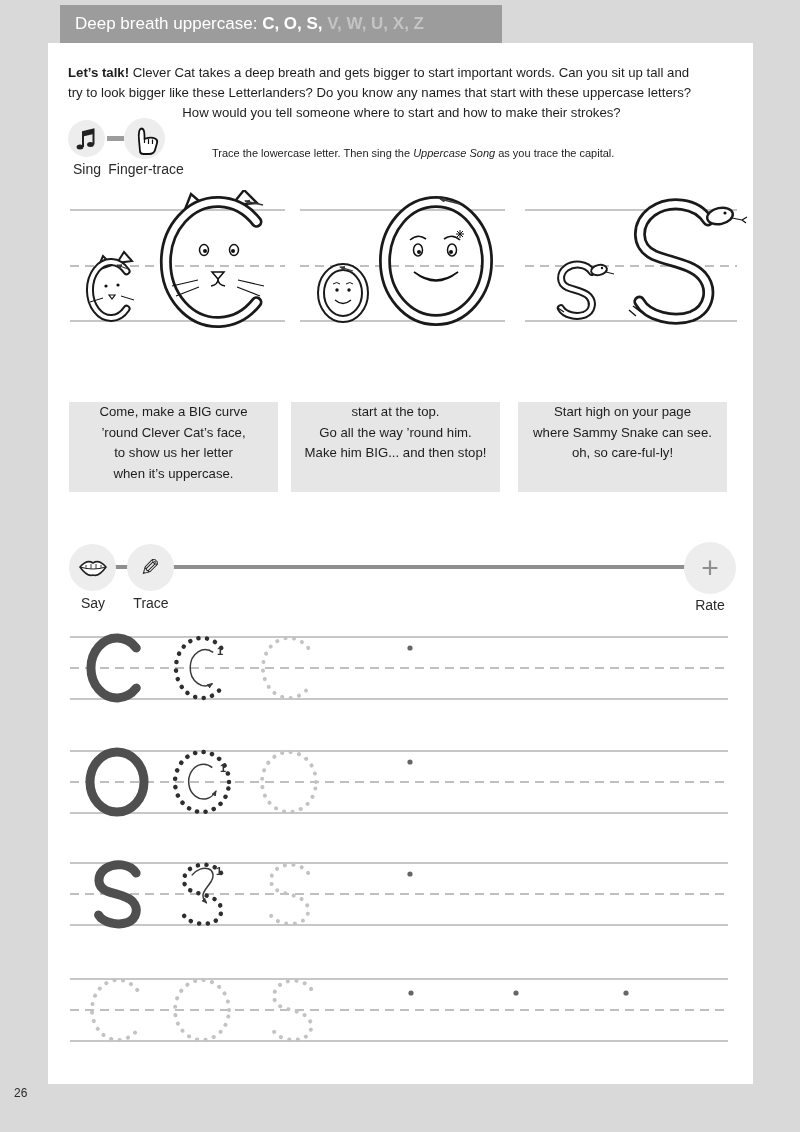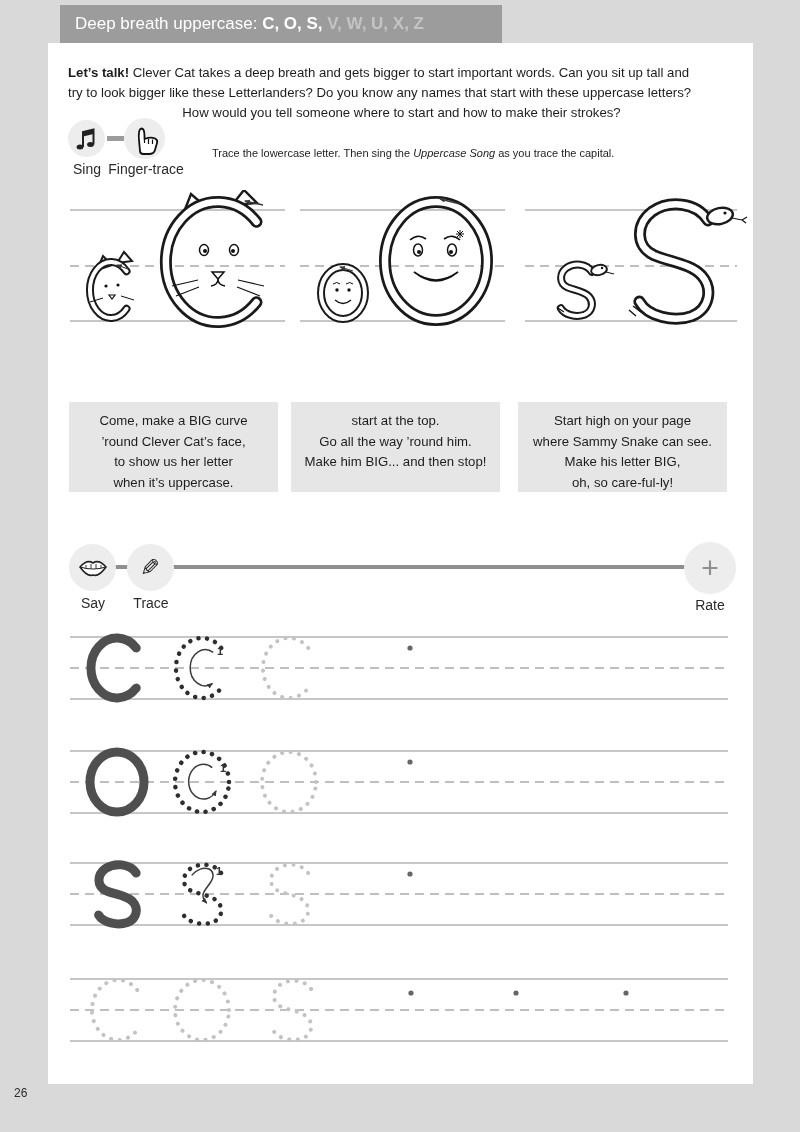--- a/index.html
+++ b/index.html
@@ -18,21 +18,21 @@
   .intro-line3{text-align:center;}
   .trace-line{position:absolute;left:164px;top:104px;font-size:11px;white-space:nowrap;}
   .circ{position:absolute;border-radius:50%;background:var(--icon-circle,#ededed);
         display:flex;align-items:center;justify-content:center;}
   .icon-label{position:absolute;font-size:14px;text-align:center;color:#2a2a2a;}
   .dash-conn{position:absolute;background:var(--header-bar,#9c9c9c);}
   .line-conn{position:absolute;height:4px;background:var(--conn,#8f8f8f);}
   .plus-icon{font-size:30px;color:#8f8f8f;font-weight:normal;line-height:1;}
   .pencil-icon{font-size:24px;transform:scaleX(-1);color:#222;line-height:1;}
   .ibox{position:absolute;top:359px;width:209px;height:90px;background:var(--box-bg,#e6e6e6);
-        font-size:13.2px;line-height:20.5px;text-align:center;padding-top:9px;box-sizing:border-box;}
+        font-size:13.2px;line-height:20.5px;text-align:center;box-sizing:border-box;}
   .page-num{position:absolute;left:14px;top:1086px;font-size:12px;color:#2a2a2a;}
   svg{position:absolute;left:0;}
   .pn-svg{top:147px;}
   .pr-svg{top:572px;}
 </style>
 </head>
 <body>
 
 <div class="header-bar">
   <span>Deep breath uppercase: </span><span class="hb-bold">C, O, S,</span><span class="hb-light"> V, W, U, X, Z</span>
@@ -148,21 +148,20 @@
     <div>when it’s uppercase.</div>
   </div>
   <div class="ibox" style="left:243px;">
     <div>start at the top.</div>
     <div>Go all the way ’round him.</div>
     <div>Make him BIG... and then stop!</div>
   </div>
   <div class="ibox" style="left:470px;">
     <div>Start high on your page</div>
     <div>where Sammy Snake can see.</div>
-    <div>Make his letter BIG,</div>
     <div>oh, so care-ful-ly!</div>
   </div>
 
   <div class="line-conn" style="left:45px;top:522px;width:618px;"></div>
   <div class="circ" style="left:21px;top:501px;width:47px;height:47px;">
     <svg width="30" height="20" viewBox="0 0 30 20" style="position:static">
       <path d="M2,9 Q9,1 15,5 Q21,1 28,9 Q21,19 15,17 Q9,19 2,9 Z" fill="#fff" stroke="#222" stroke-width="1.6" stroke-linejoin="round"></path>
       <path d="M2,9 Q15,13 28,9" stroke="#222" stroke-width="1.2" fill="none"></path>
       <path d="M8,7 L8,9.8 M13,6 L13,10.6 M18,6 L18,10.6 M23,7 L23,9.8" stroke="#222" stroke-width="0.9"></path>
     </svg>

